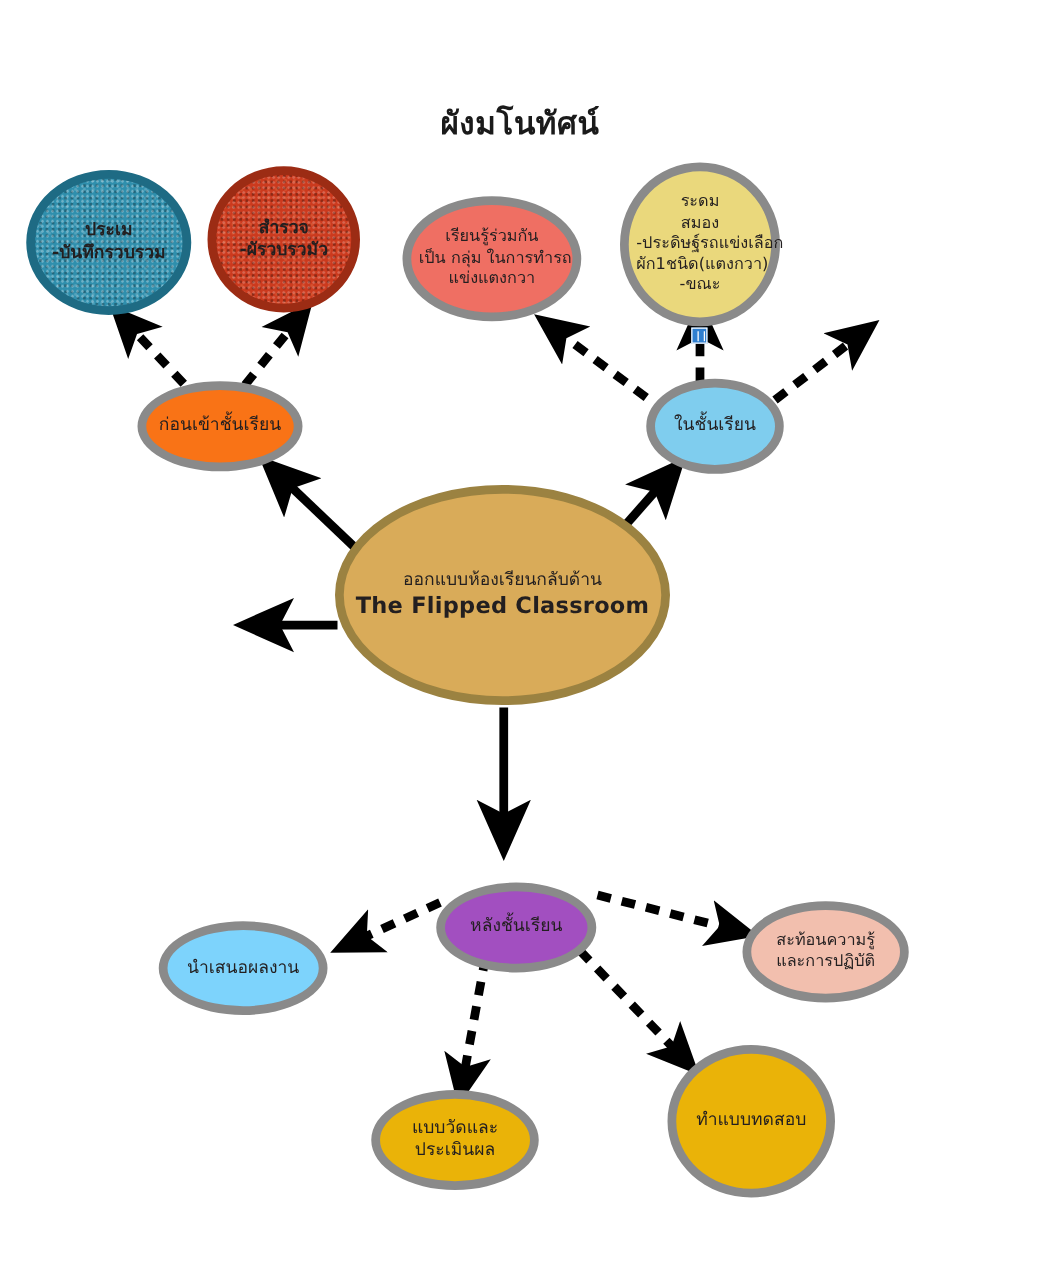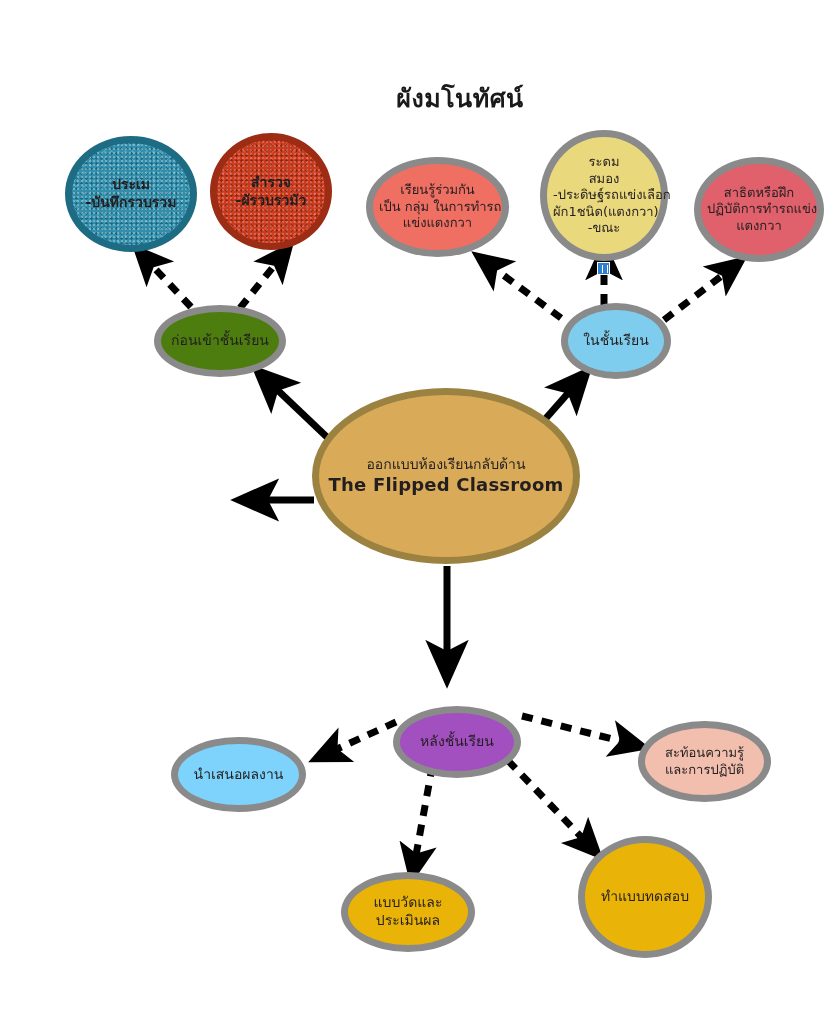--- a/index.html
+++ b/index.html
@@ -13,21 +13,20 @@
     position: relative;
     overflow: hidden;
     font-family: "DejaVu Sans", "Liberation Sans", sans-serif;
   }
 
   #canvas {
     position: absolute;
     inset: 0;
     width: 748px;
     height: 1024px;
-    margin-left: 44px;
   }
 
   svg.edges {
     position: absolute;
     left: 0;
     top: 0;
     width: 832px;
     height: 1024px;
     pointer-events: none;
   }
@@ -88,21 +87,21 @@
       radial-gradient(rgba(0,0,0,.30) 1px, transparent 1.2px),
       radial-gradient(rgba(255,180,120,.20) 1px, transparent 1.3px);
     background-size: 4px 4px, 5px 5px, 7px 7px;
     background-position: 0 0, 2px 3px, 3px 1px;
     border-color: #9c2c14;
     font-size: 14px;
     font-weight: bold;
   }
   .n-before {
     left: 110px; top: 305px; width: 132px; height: 72px;
-    background: #4d7c0f;
+    background: #f97316;
     border-color: #8a8a8a;
     font-size: 14px;
   }
   .n-learn-together {
     left: 322px; top: 157px; width: 143px; height: 100px;
     background: #ef6f63;
     border-color: #8a8a8a;
     font-size: 13px;
   }
   .n-brainstorm {
@@ -259,27 +258,20 @@
   <div class="node n-brainstorm">
     <span class="lines">
       <span class="ln">ระดม</span>
       <span class="ln">สมอง</span>
       <span class="ln">-ประดิษฐ์รถแข่งเลือก</span>
       <span class="ln">ผัก1ชนิด(แตงกวา)</span>
       <span class="ln">-ขณะ</span>
     </span>
   </div>
 
-  <div class="node n-demo">
-    <span class="lines">
-      <span class="ln">สาธิตหรือฝึก</span>
-      <span class="ln">ปฏิบัติการทำรถแข่ง</span>
-      <span class="ln">แตงกวา</span>
-    </span>
-  </div>
 
   <div class="node n-inclass">
     <span class="lines">
       <span class="ln">ในชั้นเรียน</span>
     </span>
   </div>
 
   <div class="handle"></div>
 
   <div class="node n-center">

